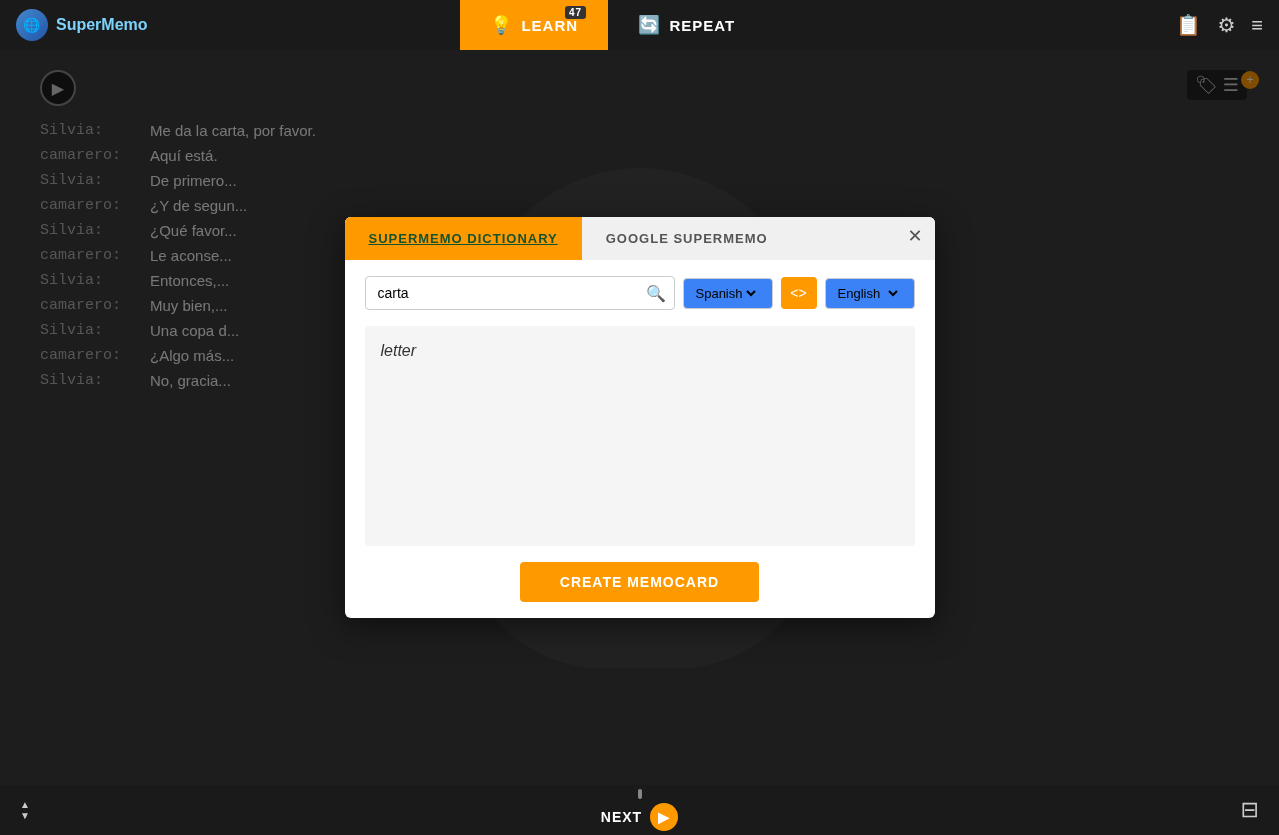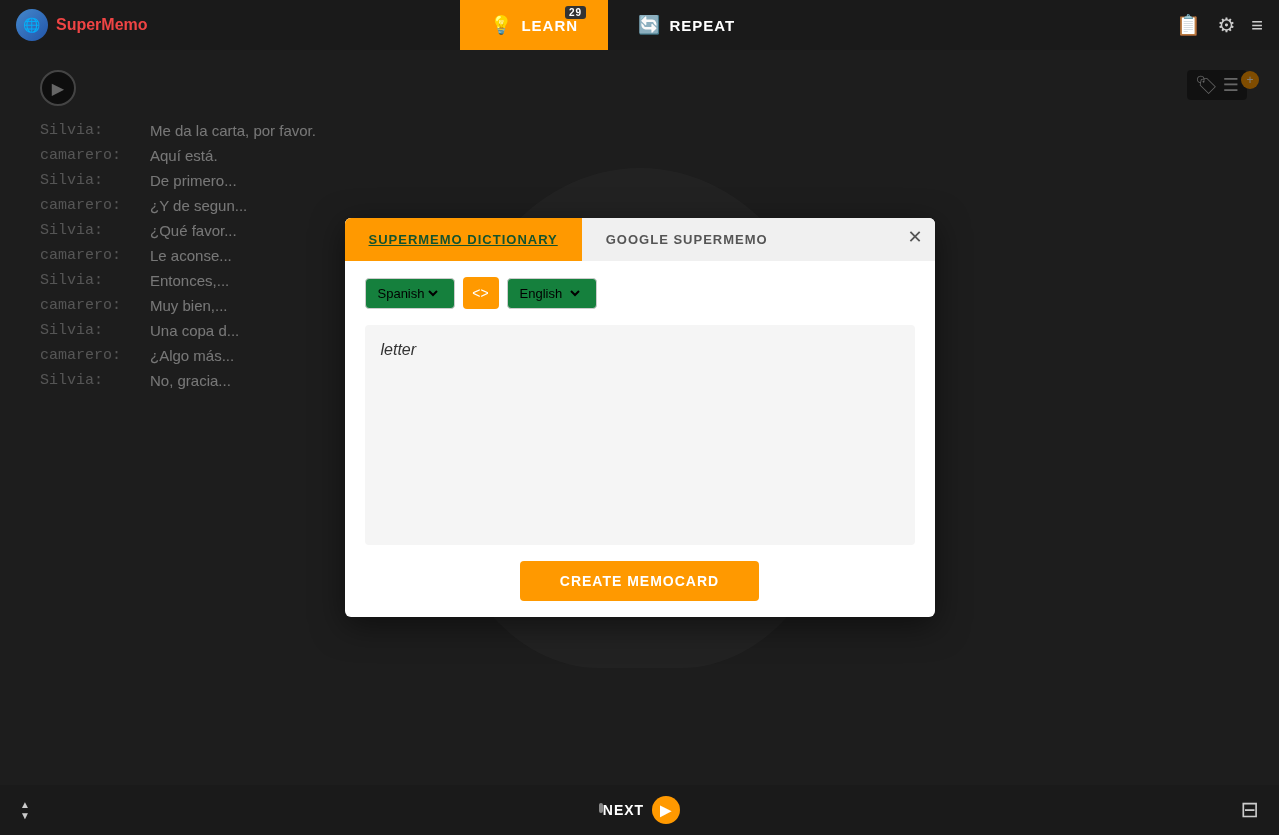--- a/index.html
+++ b/index.html
@@ -31,21 +31,21 @@
     .logo-icon {
       width: 32px;
       height: 32px;
       border-radius: 50%;
       background: linear-gradient(135deg, #4488cc, #2255aa);
       margin-right: 8px;
       display: flex; align-items: center; justify-content: center;
       font-size: 14px; color: white; font-weight: bold;
     }
     .logo-text {
-      color: #ef4444;
+      color: #7dd3fc;
       font-size: 16px;
       font-weight: bold;
     }
     .topbar-nav {
       display: flex;
       flex: 1;
       height: 100%;
     }
     .nav-item {
       display: flex;
@@ -199,20 +199,21 @@
     }
     .bottom-nav-left {
       position: absolute;
       left: 20px;
       display: flex;
       align-items: center;
       gap: 8px;
     }
     .bottom-nav-center {
       display: flex;
+      flex-direction: column;
       align-items: center;
     }
     .progress-dot {
       width: 4px;
       height: 10px;
       background: #888;
       border-radius: 2px;
       margin-bottom: 4px;
     }
     .next-btn {
@@ -338,21 +339,21 @@
       color: #888;
       font-size: 16px;
     }
 
     .lang-select {
       display: flex;
       align-items: center;
       border: 1px solid #ccc;
       border-radius: 4px;
       padding: 6px 8px;
-      background: #15803d;
+      background: #3b82f6;
       font-size: 13px;
       cursor: pointer;
       min-width: 90px;
     }
     .lang-select select {
       border: none;
       outline: none;
       font-size: 13px;
       background: transparent;
       cursor: pointer;
@@ -404,21 +405,21 @@
 
 <div class="topbar">
   <div class="topbar-logo">
     <div class="logo-icon">🌐</div>
     <span class="logo-text">SuperMemo</span>
   </div>
   <div class="topbar-nav">
     <div class="nav-item active">
       <span class="nav-icon">💡</span>
       <span>LEARN</span>
-      <span class="nav-badge">29</span>
+      <span class="nav-badge">47</span>
     </div>
     <div class="nav-item">
       <span class="nav-icon">🔄</span>
       <span>REPEAT</span>
     </div>
   </div>
   <div class="topbar-actions">
     <button class="topbar-action-btn">📋</button>
     <button class="topbar-action-btn">⚙</button>
     <button class="topbar-action-btn">≡</button>
@@ -497,20 +498,24 @@
         </div>
         <div class="modal-tab">
           <span>GOOGLE SUPERMEMO</span>
         </div>
         <button class="modal-close">✕</button>
       </div>
 
       <div class="modal-body">
 
         <div class="search-row">
+          <div class="search-input-wrap">
+            <input class="search-input" type="text" value="carta" placeholder="Search word..." style="">
+            <button class="search-icon-btn">🔍</button>
+          </div>
 
           <div class="lang-select">
             <select>
               <option value="Spanish">Spanish</option>
               <option value="English">English</option>
               <option value="French">French</option>
               <option value="German">German</option>
             </select>
           </div>
 

